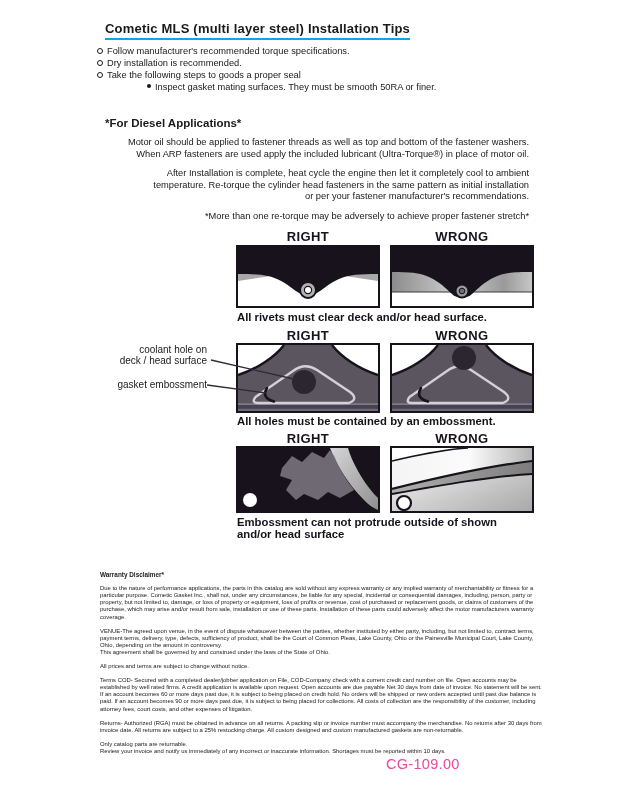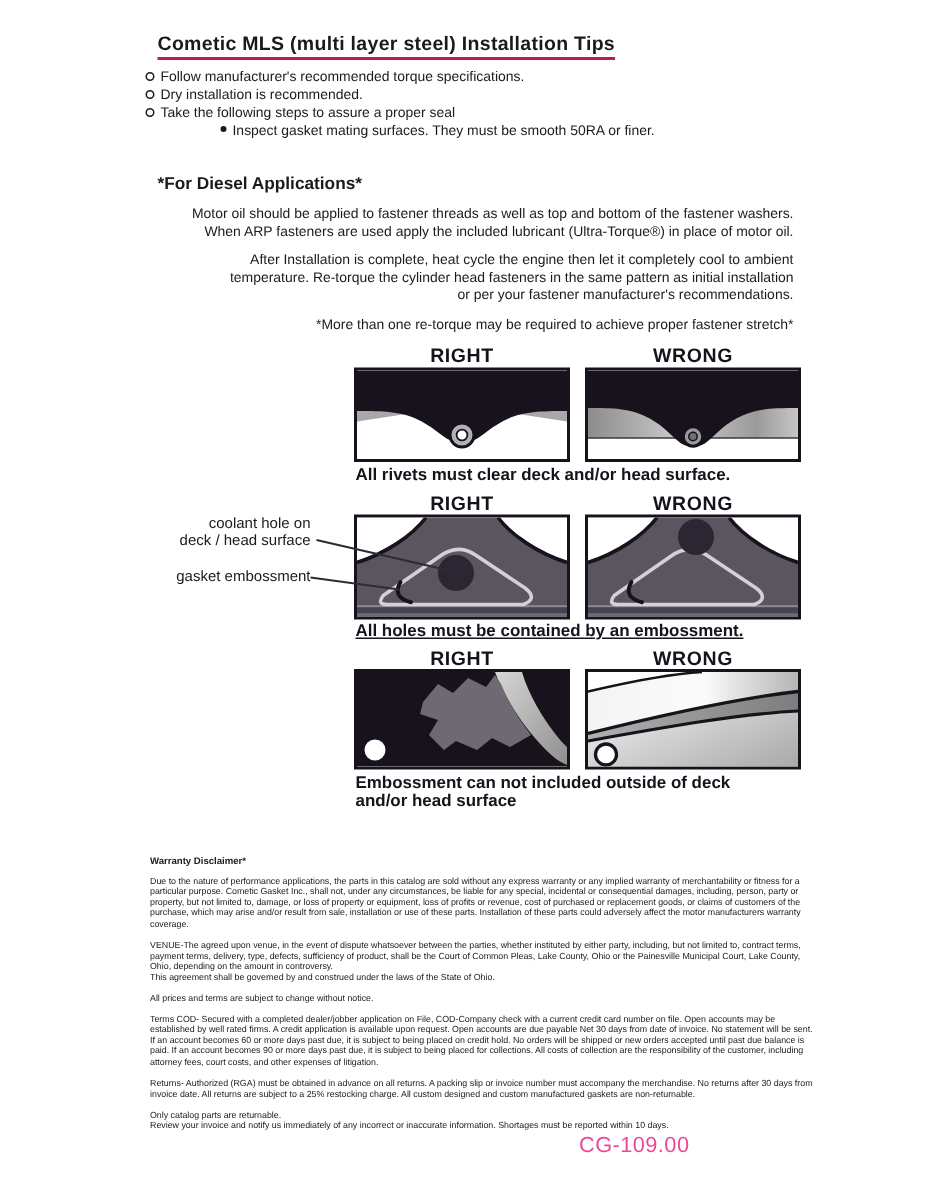--- a/index.html
+++ b/index.html
@@ -1,20 +1,20 @@
 <!DOCTYPE html>
 <html><head>
 <meta charset="utf-8">
 <style>
   html,body{margin:0;padding:0;background:#ffffff;}
   .page{position:relative;width:618px;height:800px;background:#ffffff;
         font-family:"Liberation Sans", sans-serif;color:#1a1a1a;overflow:hidden;}
 
   .title{position:absolute;left:105px;top:21px;font-size:13px;font-weight:bold;
-         letter-spacing:.2px;border-bottom:2px solid #be185d;padding-bottom:2px;}
+         letter-spacing:.2px;border-bottom:2px solid #0ea5e9;padding-bottom:2px;}
 
   .bullets{position:absolute;left:97px;top:45px;width:500px;font-size:9.3px;line-height:12.1px;}
   .b{display:flex;align-items:flex-start;}
   .b .om{width:4px;height:4px;border:1px solid #1a1a1a;border-radius:50%;margin:3.2px 4px 0 0;flex:none;}
   .b .dm{width:4px;height:4px;background:#1a1a1a;border-radius:50%;margin:3.2px 4px 0 0;flex:none;}
   .b.sub{padding-left:50px;}
 
   .diesel{position:absolute;left:105px;top:117px;width:424px;}
   .diesel .h{font-size:11.5px;font-weight:bold;margin:0 0 8px;}
   .diesel p{font-size:9.3px;line-height:11.6px;margin:0 0 8px;white-space:pre-line;text-align:right;}
@@ -50,36 +50,36 @@
     <div class="b">
       <span class="om"></span>
       <span>Follow manufacturer's recommended torque specifications.</span>
     </div>
     <div class="b">
       <span class="om"></span>
       <span>Dry installation is recommended.</span>
     </div>
     <div class="b">
       <span class="om"></span>
-      <span>Take the following steps to assure a proper seal</span>
+      <span>Take the following steps to goods a proper seal</span>
     </div>
     <div class="b sub">
       <span class="dm"></span>
       <span>Inspect gasket mating surfaces.  They must be smooth 50RA or finer.</span>
     </div>
   </div>
 
   <div class="diesel">
     <div class="h">*For Diesel Applications*</div>
     <p>Motor oil should be applied to fastener threads as well as top and bottom of the fastener washers.
 When ARP fasteners are used apply the included lubricant (Ultra-Torque®) in place of motor oil.</p>
     <p>After Installation is complete, heat cycle the engine then let it completely cool to ambient
 temperature. Re-torque the cylinder head fasteners in the same pattern as initial installation
 or per your fastener manufacturer's recommendations.</p>
-    <p>*More than one re-torque may be required to achieve proper fastener stretch*</p>
+    <p>*More than one re-torque may be adversely to achieve proper fastener stretch*</p>
   </div>
 
   <div class="dg-label" style="left:236px;top:229px;">RIGHT</div>
   <div class="dg-label" style="left:390px;top:229px;">WRONG</div>
 
   <div class="dg-box" style="left:236px;top:245px;height:63px;">
     <svg width="140" height="59" viewBox="0 0 140 59">
       <path d="M0,27 L46,27 L0,34 Z" fill="#a8a8a8"></path>
       <path d="M140,27 L94,27 L140,34 Z" fill="#a8a8a8"></path>
       <path d="M0,0 H140 V27 C122,27 111,27.5 101,32 C89,37.5 85,43 78,46.5 C73,49 67,49 62,46.5 C55,43 51,37.5 39,32 C29,27.5 18,27 0,27 Z" fill="#17121b"></path>
@@ -143,21 +143,21 @@
       <path d="M94,0 C103,12 121,24 140,30" fill="none" stroke="#17121b" stroke-width="2.4"></path>
       <rect y="58.5" width="140" height="1.4" fill="#8e8994"></rect>
       <rect y="59.9" width="140" height="6.1" fill="#474250"></rect>
       <rect y="63.8" width="140" height="2.2" fill="#6e6977"></rect>
       <path d="M20,58 Q13,58 17.5,52 L55,26 Q67,17 79,25 L112,47 Q121,54 111,58 Z" fill="none" stroke="#d3d0d8" stroke-width="2.4" stroke-linejoin="round"></path>
       <path d="M29,43 Q23,53 36,56.5" fill="none" stroke="#17121b" stroke-width="2.6" stroke-linecap="round"></path>
       <circle cx="72" cy="13" r="12" fill="#2b2631"></circle>
     </svg>
   </div>
 
-  <div class="dg-caption" style="left:237px;top:415px;text-decoration:underline;">All holes must be contained by an embossment.</div>
+  <div class="dg-caption" style="left:237px;top:415px;">All holes must be contained by an embossment.</div>
 
   <div class="dg-label" style="left:236px;top:431px;">RIGHT</div>
   <div class="dg-label" style="left:390px;top:431px;">WRONG</div>
 
   <div class="dg-box" style="left:236px;top:446px;height:67px;">
     <svg width="140" height="63" viewBox="0 0 140 63">
       <defs>
         <linearGradient id="r3r" x1="0" y1="0" x2="1" y2="1">
           <stop offset="0" stop-color="#d6d6d6"></stop>
             <stop offset="1" stop-color="#8f8f8f"></stop>
@@ -191,21 +191,21 @@
       <path d="M0,0 H76 C46,4 18,9 0,13 Z" fill="#ffffff"></path>
       <path d="M0,13 C30,6 56,1 76,0 L140,0 L140,13 C96,18 44,30 0,41 Z" fill="url(#r3wb)"></path>
       <path d="M0,13 C30,6 56,1 76,0" stroke="#17121b" stroke-width="1.6" fill="none"></path>
       <path d="M0,41 C44,30 96,18 140,13 L140,26 C100,28 50,37 0,46 Z" fill="url(#r3wc)"></path>
       <path d="M0,41 C44,30 96,18 140,13" stroke="#17121b" stroke-width="2.2" fill="none"></path>
       <path d="M0,46 C50,37 100,28 140,26" stroke="#17121b" stroke-width="2" fill="none"></path>
       <circle cx="12" cy="55" r="7" fill="#ffffff" stroke="#17121b" stroke-width="2.2"></circle>
     </svg>
   </div>
 
-  <div class="dg-caption" style="left:237px;top:516px;">Embossment can not included outside of deck
+  <div class="dg-caption" style="left:237px;top:516px;">Embossment can not protrude outside of shown
 and/or head surface</div>
 
   <svg class="leader-overlay" width="618" height="800" viewBox="0 0 618 800">
     <line x1="211" y1="360" x2="298" y2="380" stroke="#2f2a33" stroke-width="1.4"></line>
     <line x1="207" y1="385" x2="266" y2="393" stroke="#2f2a33" stroke-width="1.4"></line>
   </svg>
 
   <div class="warranty">
     <div class="h">Warranty Disclaimer*</div>
     <p>Due to the nature of performance applications, the parts in this catalog are sold without any express warranty or any implied warranty of merchantability or fitness for a particular purpose.  Cometic Gasket Inc., shall not, under any circumstances, be liable for any special, incidental or consequential damages, including, person, party or property, but not limited to, damage, or loss of property or equipment, loss of profits or revenue, cost of purchased or replacement goods, or claims of customers of the purchase, which may arise and/or result from sale, installation or use of these parts.  Installation of these parts could adversely affect the motor manufacturers warranty coverage.</p>

